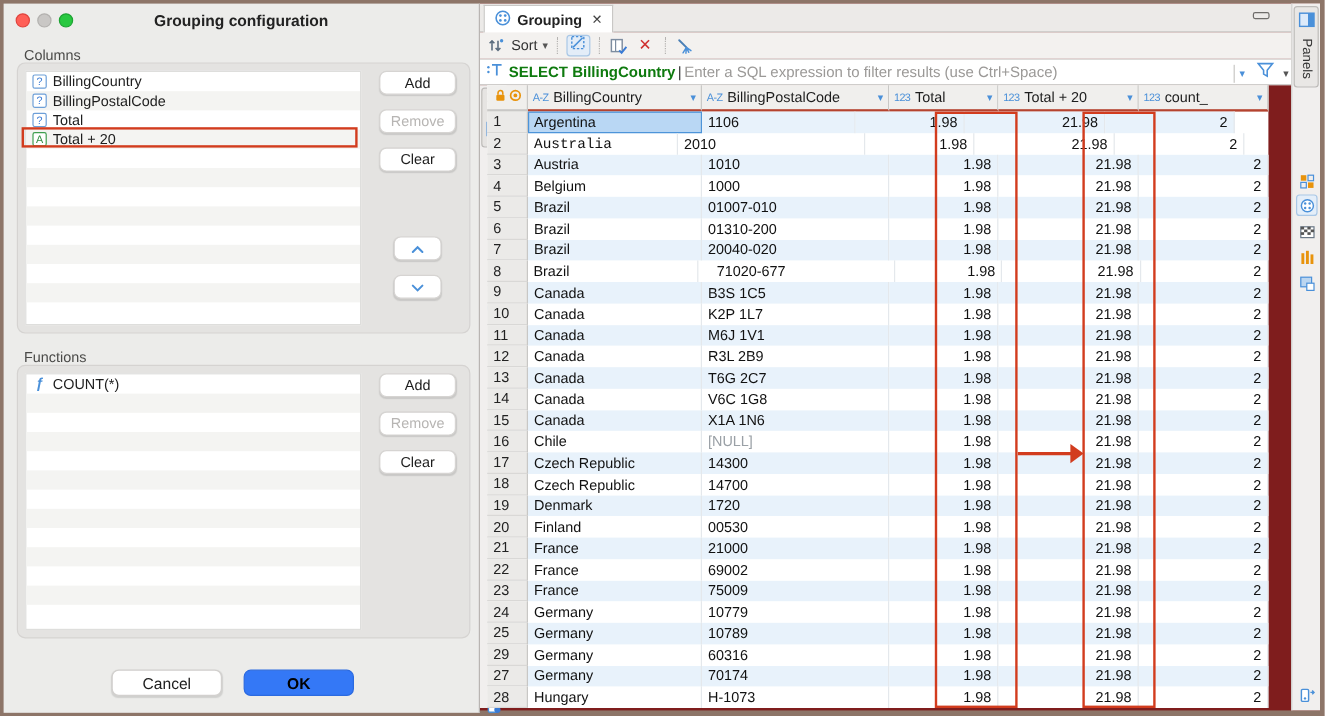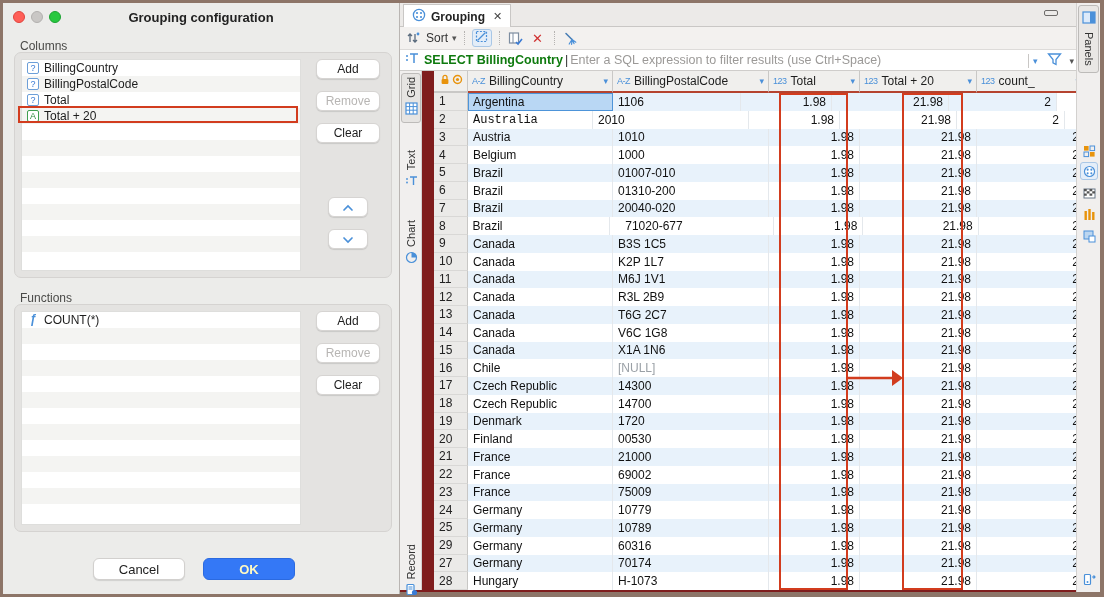--- a/index.html
+++ b/index.html
@@ -27,21 +27,21 @@
   .ic-f { color:#4a90d9; border:none; font-style:italic; font-size:12px; font-weight:bold; }
   .btn-col { display:flex; flex-direction:column; align-items:center; margin-left:14px; width:66px; }
   .mbtn { width:64px; height:20px; background:#fff; border:1px solid #d6d4d2; border-radius:6px; box-shadow:0 1px 1px rgba(0,0,0,.12); font-size:12px; color:#1d1d1d; font-family:inherit; }
   .mbtn:disabled { color:#b7b5b3; }
   .mbtn + .mbtn { margin-top:12px; }
   .arrow-btn { width:40px; height:20px; margin-top:12px; background:#fff; border:1px solid #d6d4d2; border-radius:6px; box-shadow:0 1px 1px rgba(0,0,0,.12); display:flex; align-items:center; justify-content:center; }
   .spacer-42 { height:42px; }
   .dlg-footer { position:absolute; left:0; bottom:14px; width:100%; display:flex; justify-content:center; padding-right:14px; gap:18px; }
   .fbtn { width:92px; height:22px; border-radius:6px; font-size:13px; font-family:inherit; }
   .btn-cancel { background:#fff; border:1px solid #d2d0ce; box-shadow:0 1px 1px rgba(0,0,0,.12); color:#1d1d1d; }
-  .btn-ok { background:#3478f6; border:1px solid #2b6ae0; color:#fef9c3; font-weight:bold; }
+  .btn-ok { background:#3478f6; border:1px solid #2b6ae0; color:#000000; font-weight:bold; }
   .red-box-dialog { position:absolute; left:15px; top:103px; width:280px; height:17px; border:2px solid #d23c1e; pointer-events:none; }
 
   
   .ws { position:absolute; left:400px; top:3px; width:700px; height:589px; background:#7f1d1d; }
   .tabbar { position:absolute; left:0; top:0; width:700px; height:24px; background:#eceae8; border-bottom:1px solid #c9c7c5; }
   .tab-active { position:absolute; left:3px; top:1px; height:24px; padding:0 8px; background:#fff; border:1px solid #c9c7c5; border-bottom:none; display:flex; align-items:center; gap:5px; font-size:12px; font-weight:bold; color:#222; }
   .tab-close { font-size:11px; color:#444; margin-left:3px; }
   .min-flat { position:absolute; right:42px; top:7px; width:14px; height:6px; border:1px solid #6e6c6a; border-radius:2px; }
   .toolbar { position:absolute; left:0; top:24px; width:700px; height:22px; background:#f3f1ef; display:flex; align-items:center; padding-left:4px; gap:4px; }
   .tb-text { font-size:12px; color:#333; }
@@ -64,21 +64,21 @@
   .vtab.sel { background:#e6e4e2; border:1px solid #bdbbb9; }
   .vtext-up { writing-mode:vertical-rl; transform:rotate(180deg); font-size:11px; color:#333; }
   
   .vstrip-r { position:absolute; left:676px; top:0; width:24px; height:589px; background:#f1efee; border-left:1px solid #d3d1cf; }
   .panels-tab { position:absolute; left:1px; top:2px; width:21px; padding:4px 0 6px; display:flex; flex-direction:column; align-items:center; gap:4px; background:#e9e7e5; border:1px solid #bdbbb9; border-radius:3px; }
   .vtext-down { writing-mode:vertical-rl; font-size:11px; color:#333; }
   .rs-ico { position:absolute; left:3px; width:18px; height:18px; display:flex; align-items:center; justify-content:center; }
   .rs-ico.sel { background:#e4eef9; border:1px solid #a9c7e6; border-radius:3px; }
 
   
-  .grid { position:absolute; left:34px; top:68px; width:651px; height:519px; font-size:12px; background:#fff; }
+  .grid { position:absolute; left:6px; top:68px; width:651px; height:519px; font-size:12px; background:#fff; }
   .g-header { display:flex; height:22px; }
   .h-cell { display:flex; align-items:center; background:#f0efed; border-right:1px solid #c9c8c6; border-bottom:2px solid #b5432f; padding:0 4px; color:#1d1d1d; overflow:hidden; white-space:nowrap; }
   .h-corner { border-bottom:2px solid #c9c8c6; justify-content:flex-end; gap:2px; }
   .h-prefix { font-size:9px; color:#4a90d9; margin-right:4px; letter-spacing:-0.5px; }
   .h-dd { margin-left:auto; color:#4a90d9; font-size:9px; padding-left:4px; }
   .g-row { display:flex; height:17.75px; }
   .g-row.odd .d-cell { background:#e8f2fb; }
   .rn-cell { background:#ebeae8; border-right:1px solid #c8c7c5; border-bottom:1px solid #d9d8d6; padding-left:5px; color:#222; display:flex; align-items:center; }
   .d-cell { display:flex; align-items:center; padding:0 5px; border-right:1px solid #e4e8ec; color:#111; white-space:nowrap; overflow:hidden; }
   .d-cell.num { justify-content:flex-end; }

